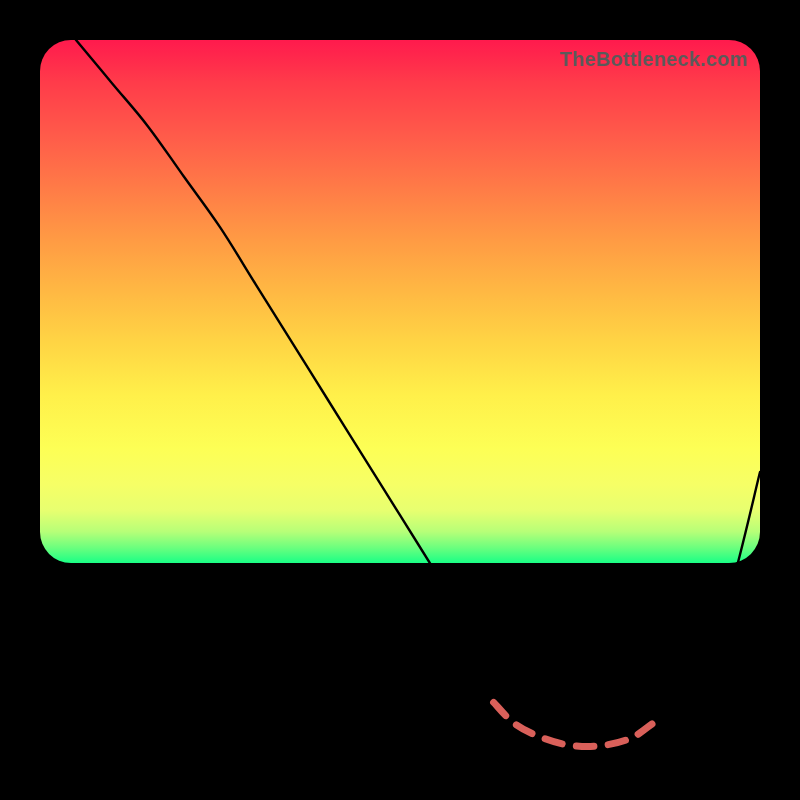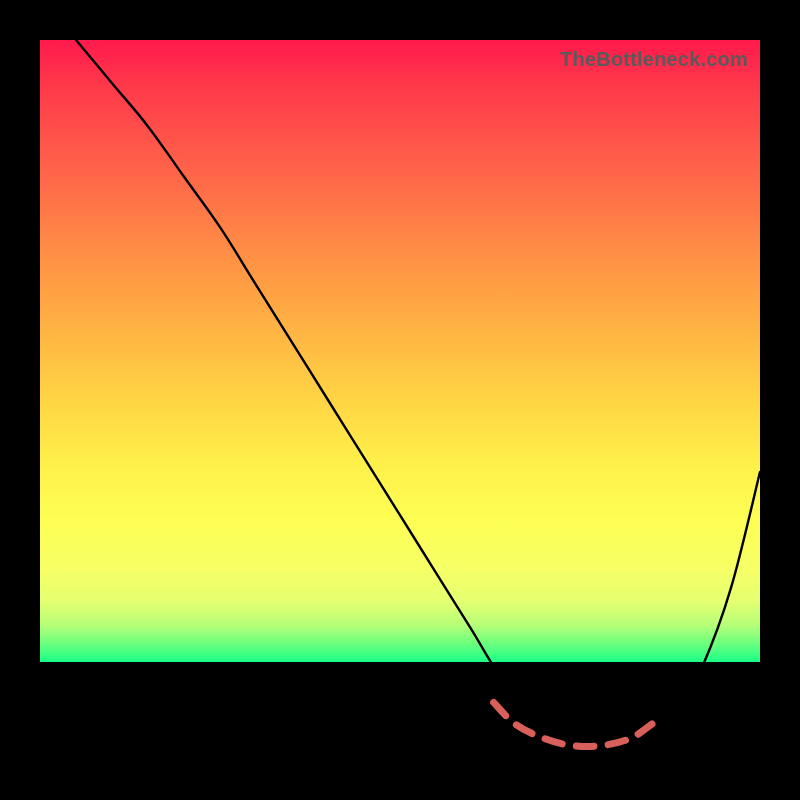--- a/index.html
+++ b/index.html
@@ -9,37 +9,38 @@
     height: 800px;
     background: #000;
     overflow: hidden;
     font-family: Arial, Helvetica, sans-serif;
   }
   .frame {
     position: absolute;
     left: 40px;
     top: 40px;
     width: 720px;
-    height: 622px;
+    height: 523px;
     background: linear-gradient(to bottom,
       #ff1a4d 0%,
       #ff3b4a 8%,
       #ff5a4a 18%,
       #ff7a47 28%,
       #ff9a44 38%,
       #ffb843 48%,
       #ffd544 58%,
       #fff04a 68%,
       #fdff55 78%,
       #f6ff66 85%,
       #e7ff70 90%,
       #b7ff78 94%,
       #6dff7e 97%,
       #1aff86 100%
     );
+    border-radius: 31px;
   }
   .watermark {
     position: absolute;
     top: 8px;
     right: 12px;
     color: #5a5a5a;
     font-size: 20px;
     font-weight: 600;
     letter-spacing: 0.2px;
     z-index: 10;

